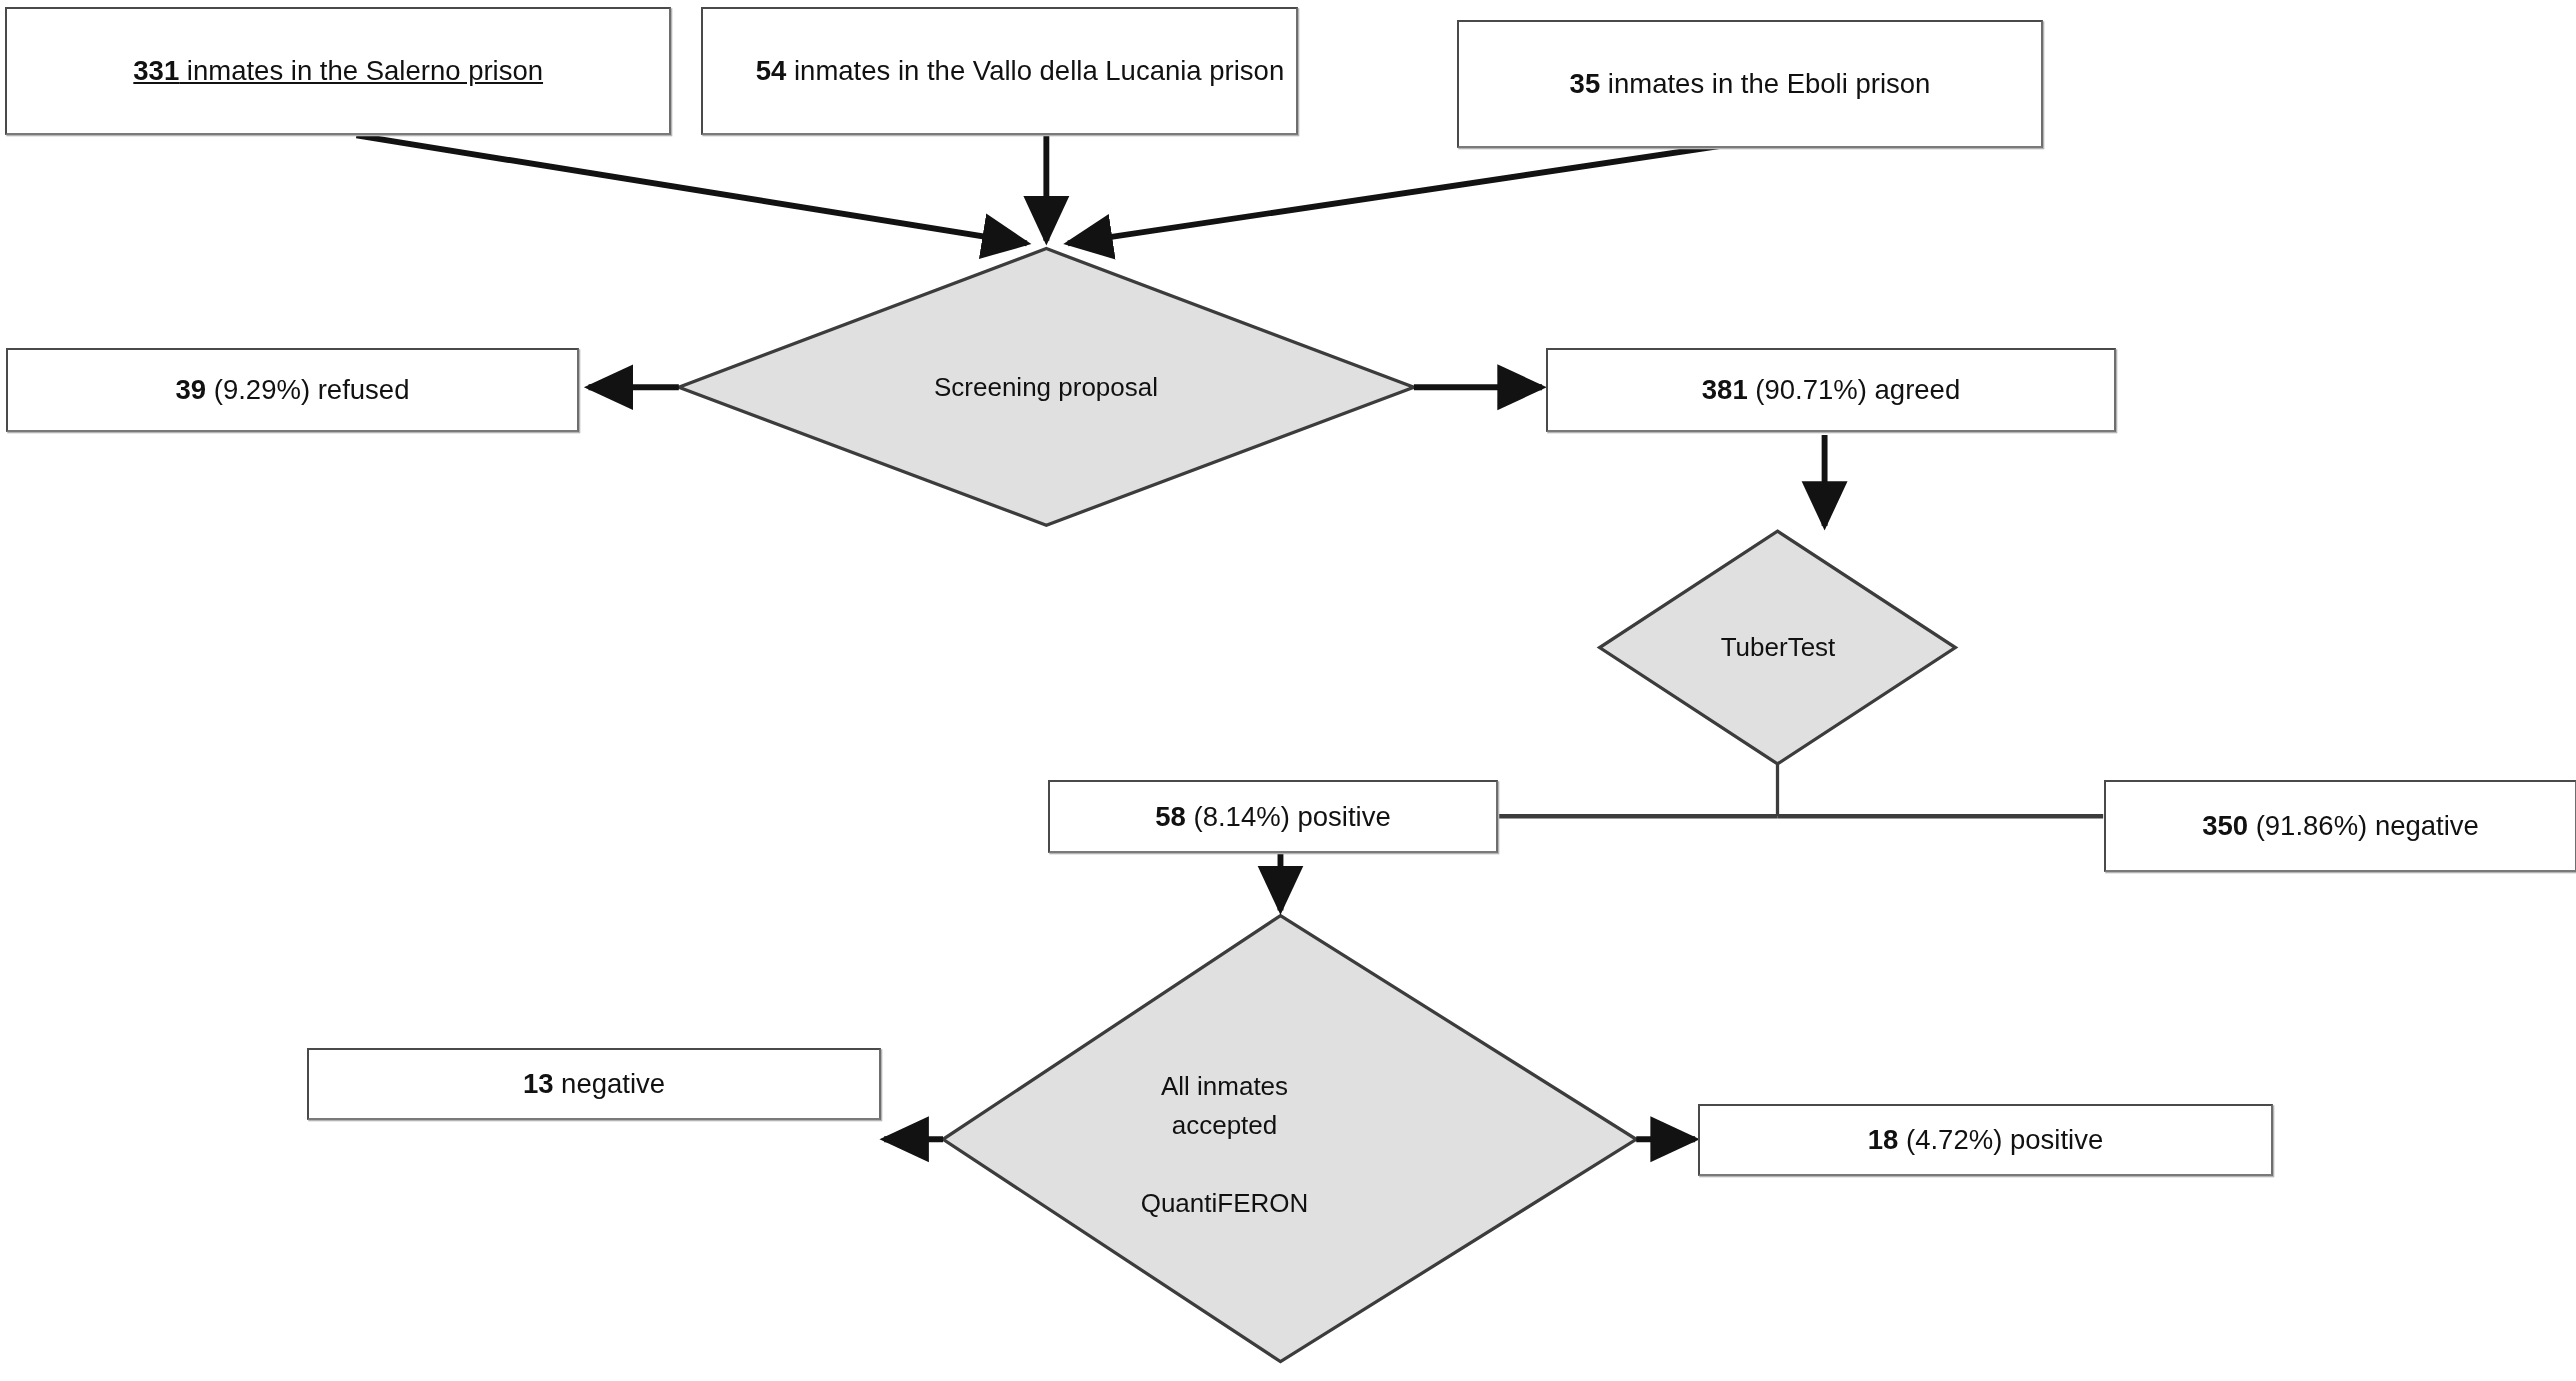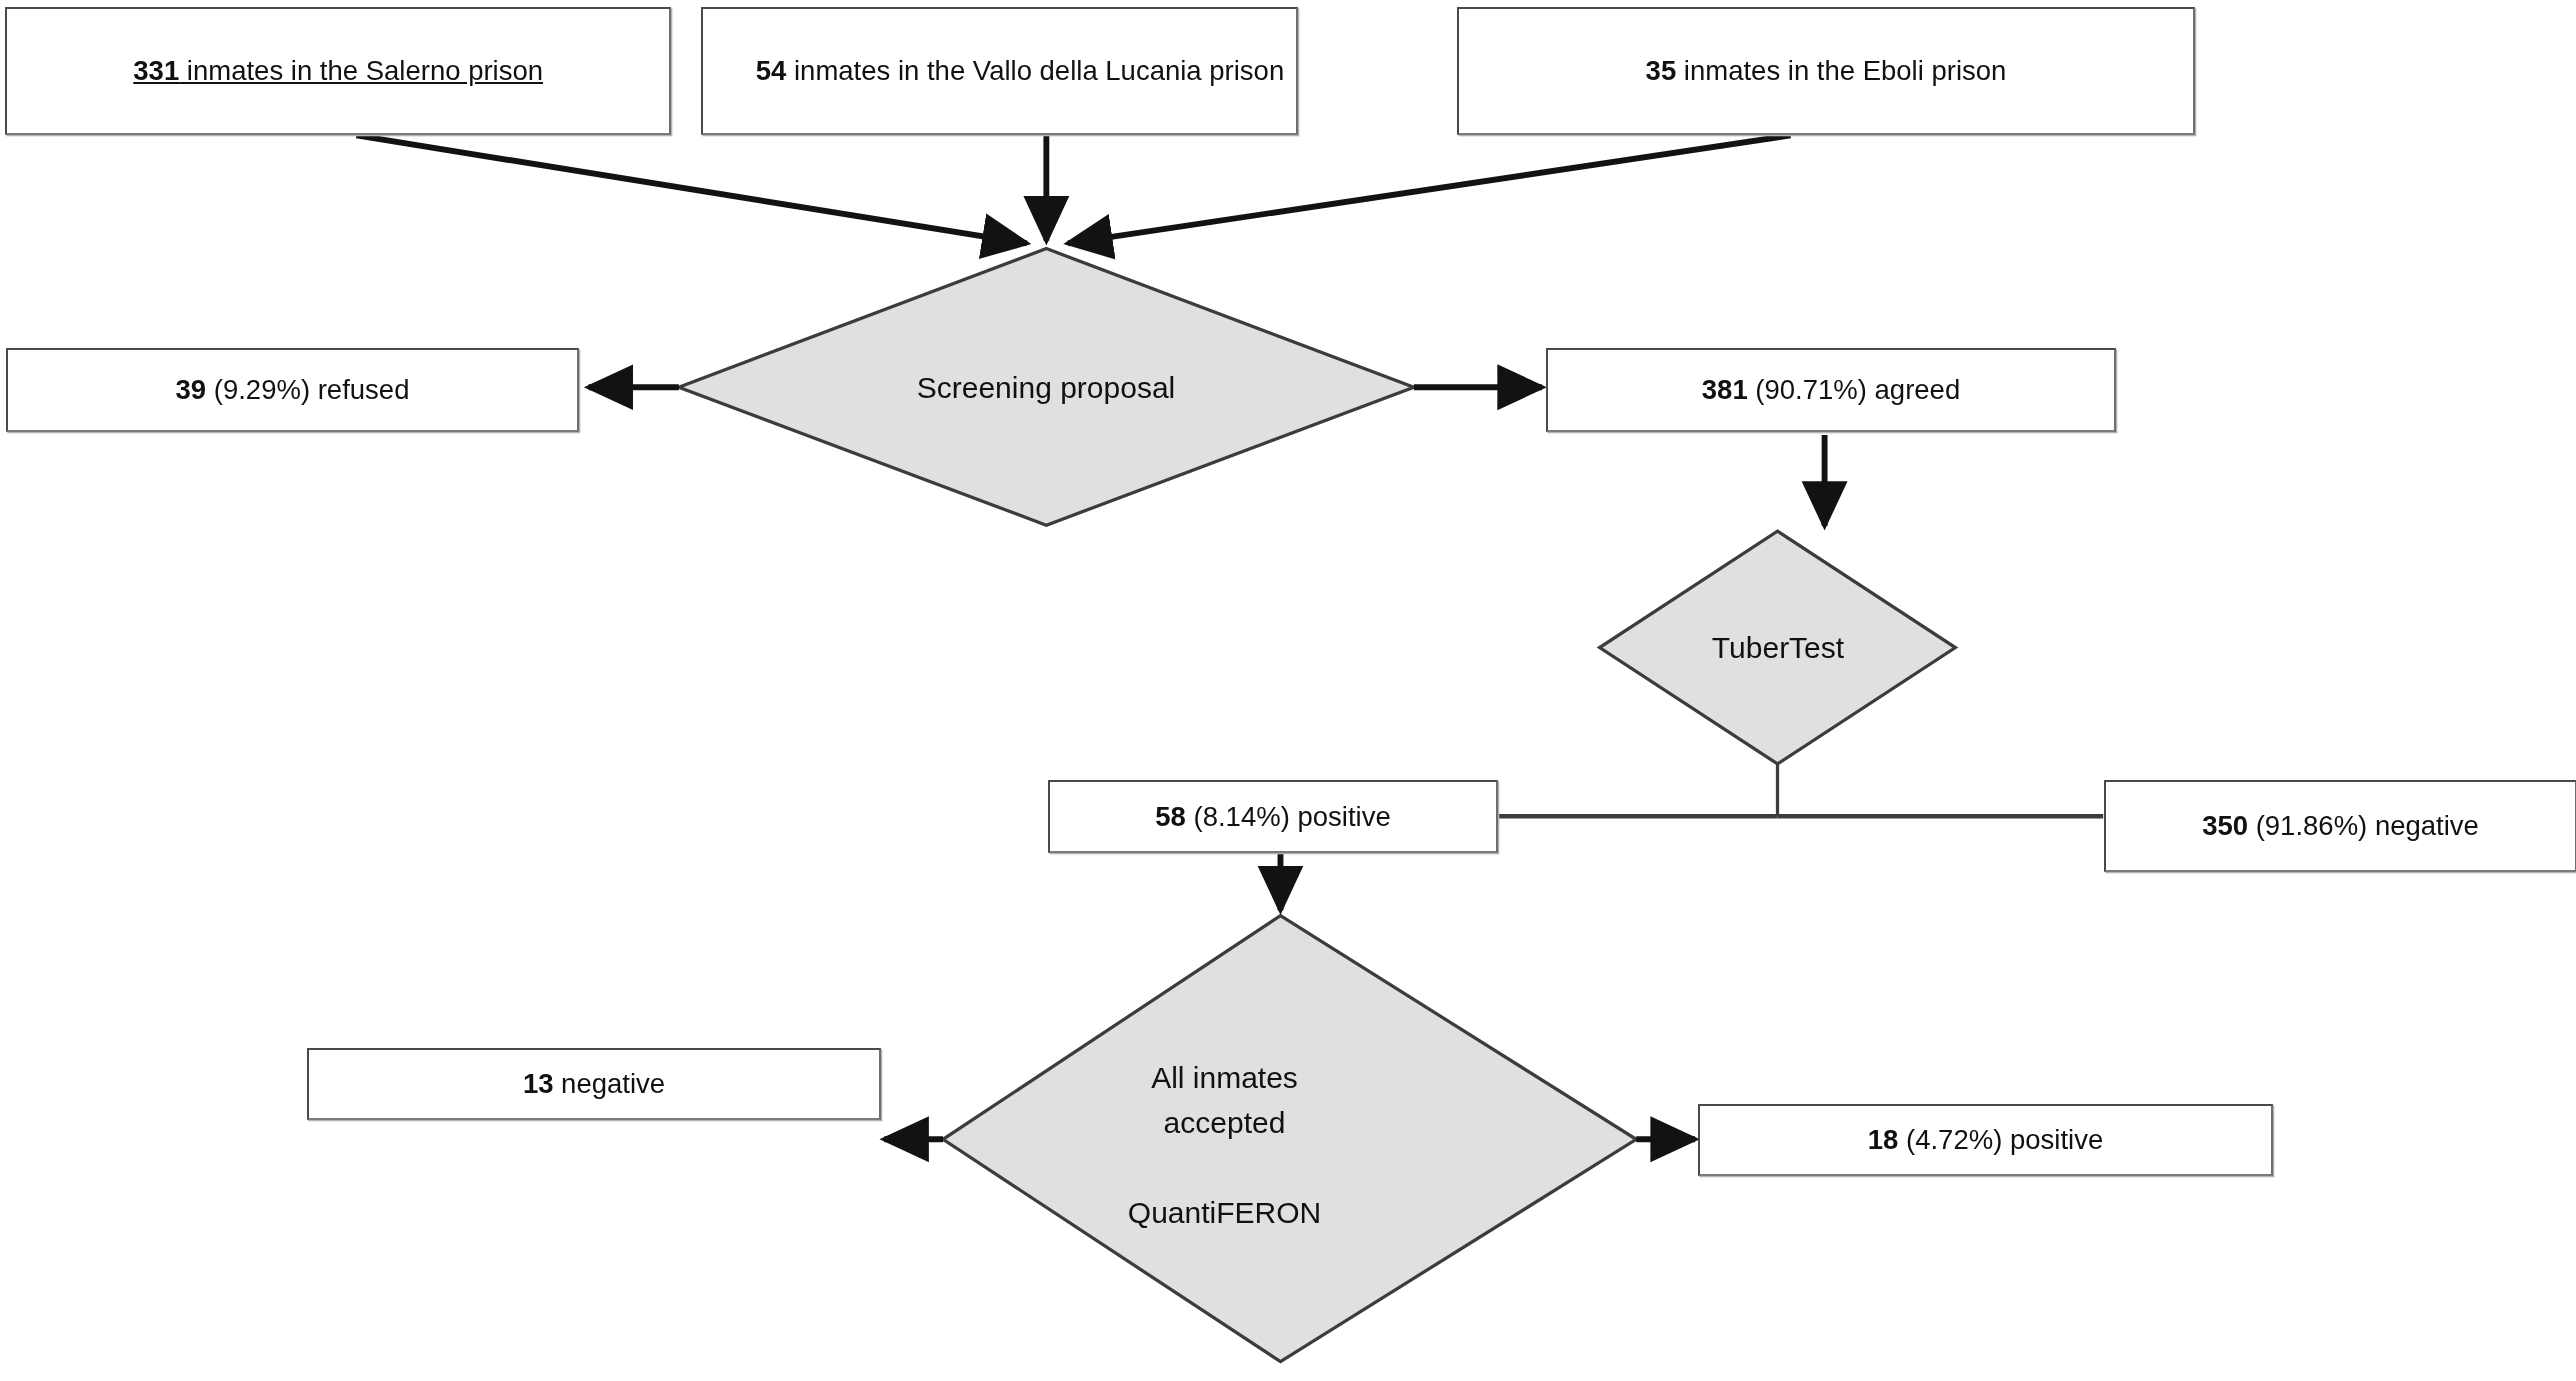--- a/index.html
+++ b/index.html
@@ -41,21 +41,21 @@
     color: #111111;
   }
   .node-box .txt { display: block; }
   .node-box b { font-weight: bold; }
   .diamond-label {
     position: absolute;
     display: flex;
     align-items: center;
     justify-content: center;
     text-align: center;
-    font-size: 30px;
+    font-size: 26px;
     line-height: 1.5;
     color: #111111;
     white-space: pre-line;
     pointer-events: none;
   }
 </style>
 </head>
 <body>
 
 <div id="canvas">
@@ -91,21 +91,21 @@
   </svg>
 
   <div class="node-box" style="left:5.2px; top:6.5px; width:666px; height:128px;text-decoration:underline;">
     <span class="txt"><b>331</b><span> inmates in the Salerno prison</span></span>
   </div>
 
   <div class="node-box" style="left:701px; top:6.5px; width:597px; height:128px;justify-content:flex-end;">
     <span class="txt"><b>54</b><span> inmates in the Vallo della Lucania prison</span></span>
   </div>
 
-  <div class="node-box" style="left:1457px; top:7px; width:738px; height:128px;">
+  <div class="node-box" style="left:1457px; top:20px; width:586px; height:128px;">
     <span class="txt"><b>35</b><span> inmates in the Eboli prison</span></span>
   </div>
 
   <div class="diamond-label" style="left:791px; top:363px; width:510px; height:48px;">
     <span>Screening proposal</span>
   </div>
 
   <div class="node-box" style="left:6px; top:348px; width:573px; height:84px;">
     <span class="txt"><b>39</b><span> (9.29%) refused</span></span>
   </div>

